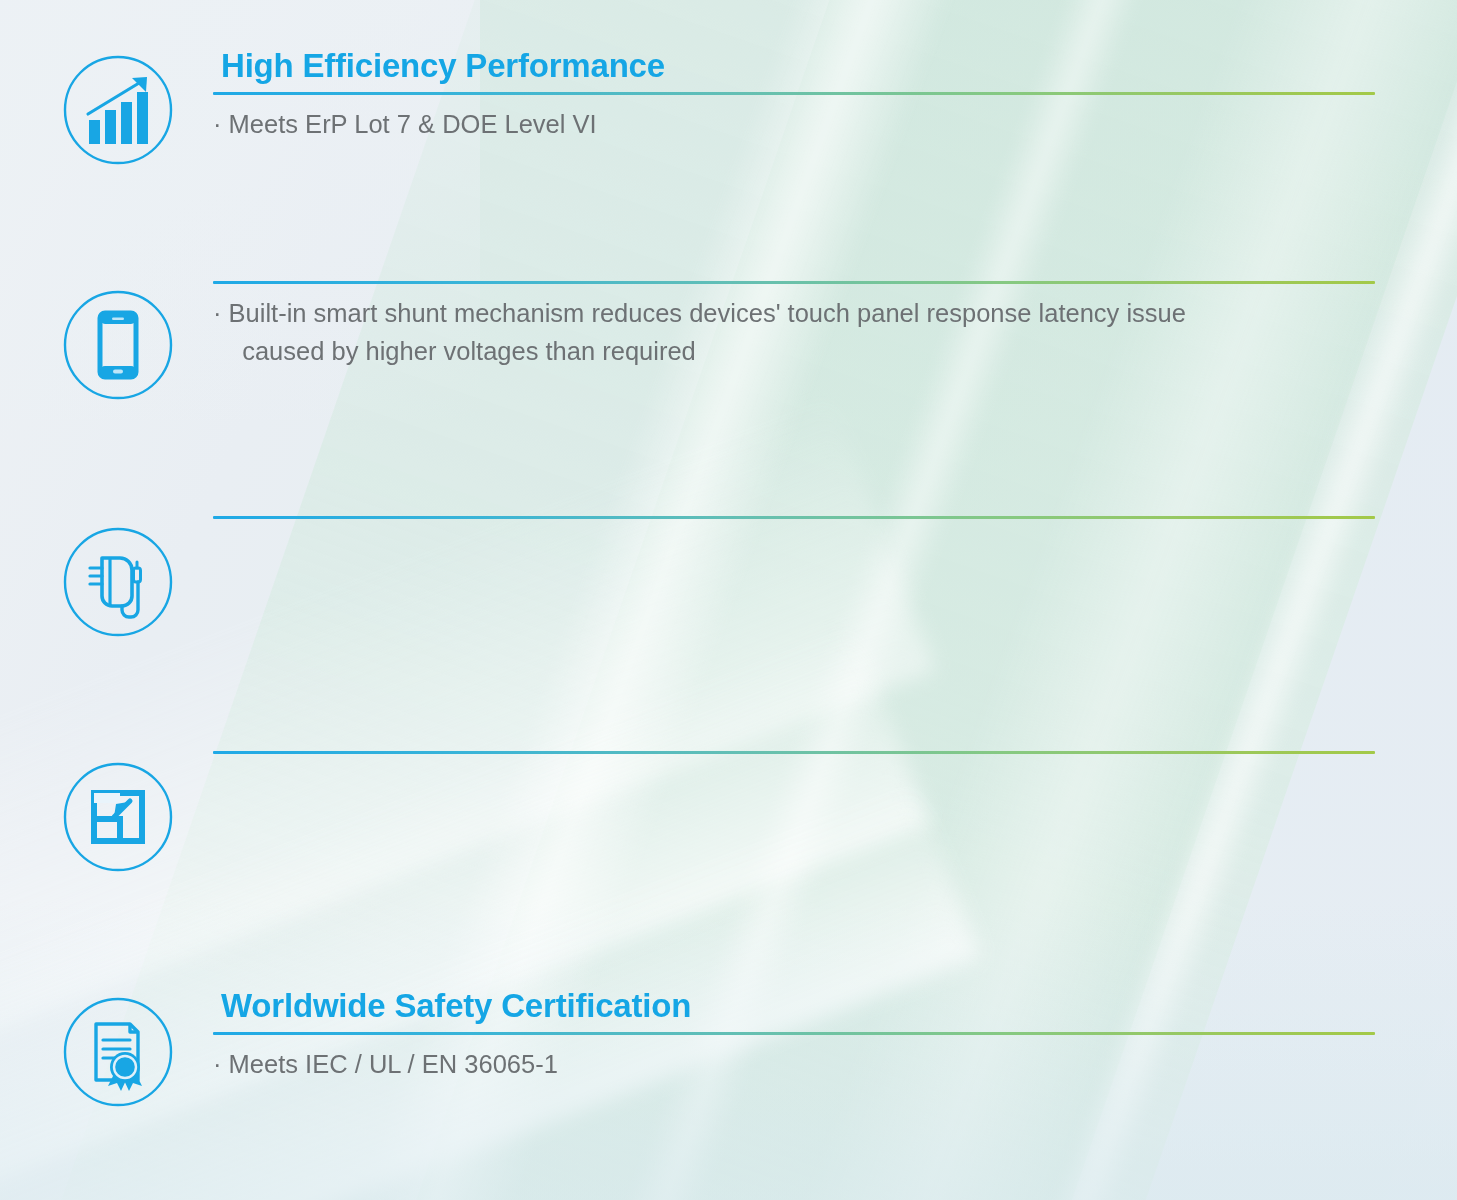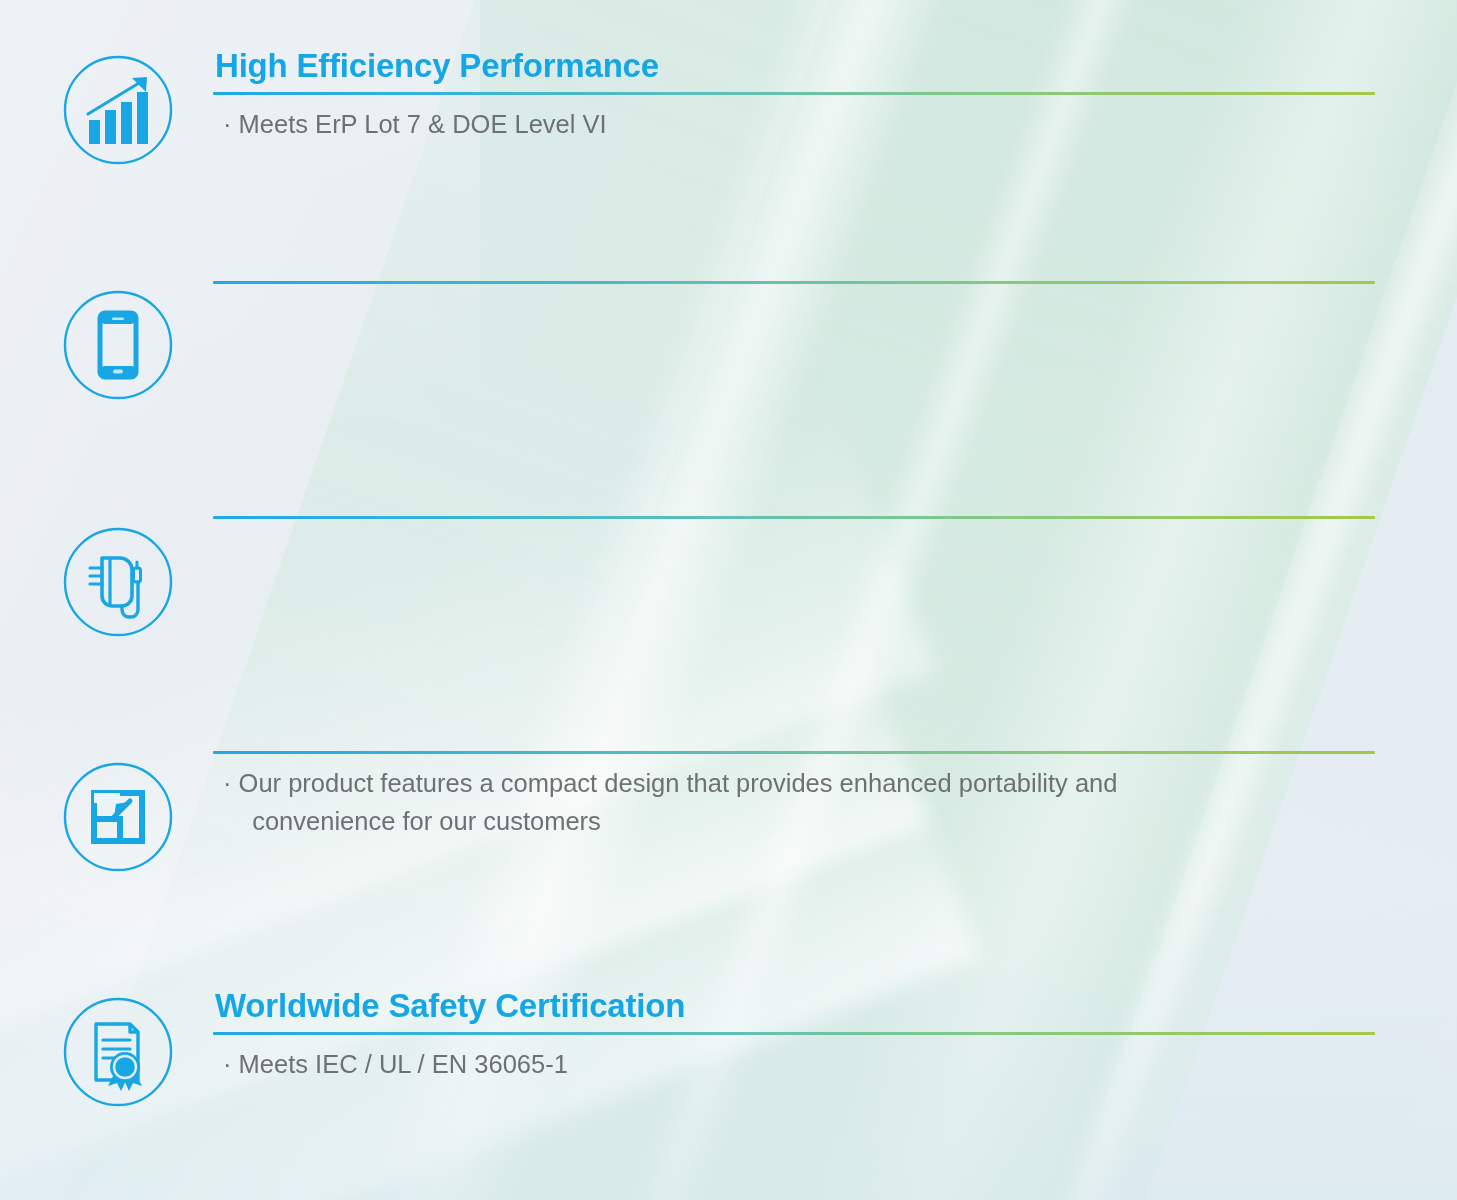--- a/index.html
+++ b/index.html
@@ -89,33 +89,33 @@
     left:213px;
     width:1162px;
   }
 
   .f-title{
     color:#15a6e5;
     font-size:33px;
     font-weight:bold;
     letter-spacing:-0.2px;
     line-height:40px;
-    margin:0 0 6px 2px;
+    margin:0 0 6px 8px;
     white-space:nowrap;
   }
 
   .f-rule{
     height:3px;
     width:1162px;
     background:linear-gradient(90deg,#1fa9e6 0%,#39b4d8 22%,#63bfb4 45%,#86c982 68%,#9ac85d 86%,#a3c948 100%);
     margin:0 0 10px 0;
     border-radius:1px;
   }
 
-  .f-lines{margin:10px;padding:0;list-style:none;}
+  .f-lines{margin:0;padding:0;list-style:none;}
   .f-line{
     color:#6d7174;
     font-size:25.5px;
     line-height:38px;
     white-space:pre-wrap;
     text-indent:-15px;
     padding-left:15px;
   }
   .f-line .dot{color:#6d7174;}
 </style>
@@ -167,20 +167,24 @@
         <circle cx="56" cy="56" r="53" fill="none" stroke="#18a6e4" stroke-width="2.4"></circle>
         <rect x="38" y="24" width="36" height="64" rx="5" ry="5" fill="none" stroke="#18a6e4" stroke-width="5"></rect>
         <rect x="38" y="24" width="36" height="11" rx="5" ry="5" fill="#18a6e4"></rect>
         <rect x="38" y="77" width="36" height="11" rx="5" ry="5" fill="#18a6e4"></rect>
         <rect x="50" y="28.5" width="12" height="2.6" rx="1.3" fill="#bfe6f8"></rect>
         <rect x="51" y="80.5" width="10" height="4" rx="2" fill="#bfe6f8"></rect>
       </svg>
     </div>
     <div class="body-col">
       <div class="f-rule"></div>
+      <ul class="f-lines">
+        <li class="f-line"><span class="dot">·</span> <span>Built-in smart shunt mechanism reduces devices' touch panel response latency issue
+  caused by higher voltages than required</span></li>
+      </ul>
     </div>
   </section>
 
   <section class="feature" style="top:516px;">
     <div class="icon-wrap" style="top:10px;">
       <svg width="112" height="112" viewBox="0 0 112 112" aria-hidden="true">
         <circle cx="56" cy="56" r="53" fill="none" stroke="#18a6e4" stroke-width="2.4"></circle>
         <path d="M40 32 h18 a12 12 0 0 1 12 12 v26 a10 10 0 0 1 -10 10 h-10 a10 10 0 0 1 -10 -10 z" fill="none" stroke="#18a6e4" stroke-width="3.6" stroke-linejoin="round"></path>
         <line x1="48" y1="32" x2="48" y2="80" stroke="#18a6e4" stroke-width="3.2"></line>
         <line x1="28" y1="42" x2="40" y2="42" stroke="#18a6e4" stroke-width="3.2" stroke-linecap="round"></line>
@@ -203,24 +207,20 @@
         <path d="M32 32 h48 v48 h-48 z" fill="none" stroke="#18a6e4" stroke-width="6"></path>
         <rect x="32" y="32" width="26" height="10" fill="#e9f4fb"></rect>
         <path d="M32 58 h26 v22 h-26 z" fill="none" stroke="#18a6e4" stroke-width="6"></path>
         <path d="M68 40 L52 56" fill="none" stroke="#18a6e4" stroke-width="5" stroke-linecap="round"></path>
         <path d="M52 56 L54 43 L66 41 Z" fill="#18a6e4"></path>
         <rect x="36" y="36" width="18" height="6" fill="#e9f4fb"></rect>
       </svg>
     </div>
     <div class="body-col">
       <div class="f-rule"></div>
-      <ul class="f-lines">
-        <li class="f-line"><span class="dot">·</span> <span>Our product features a compact design that provides enhanced portability and
-  convenience for our customers</span></li>
-      </ul>
     </div>
   </section>
 
   <section class="feature" style="top:986px;">
     <div class="icon-wrap" style="top:10px;">
       <svg width="112" height="112" viewBox="0 0 112 112" aria-hidden="true">
         <circle cx="56" cy="56" r="53" fill="none" stroke="#18a6e4" stroke-width="2.4"></circle>
         <path d="M34 28 h34 l8 8 v48 h-42 z" fill="none" stroke="#18a6e4" stroke-width="3.4" stroke-linejoin="round"></path>
         <path d="M68 28 v8 h8" fill="none" stroke="#18a6e4" stroke-width="3.4" stroke-linejoin="round"></path>
         <line x1="41" y1="44" x2="68" y2="44" stroke="#18a6e4" stroke-width="3.2" stroke-linecap="round"></line>

